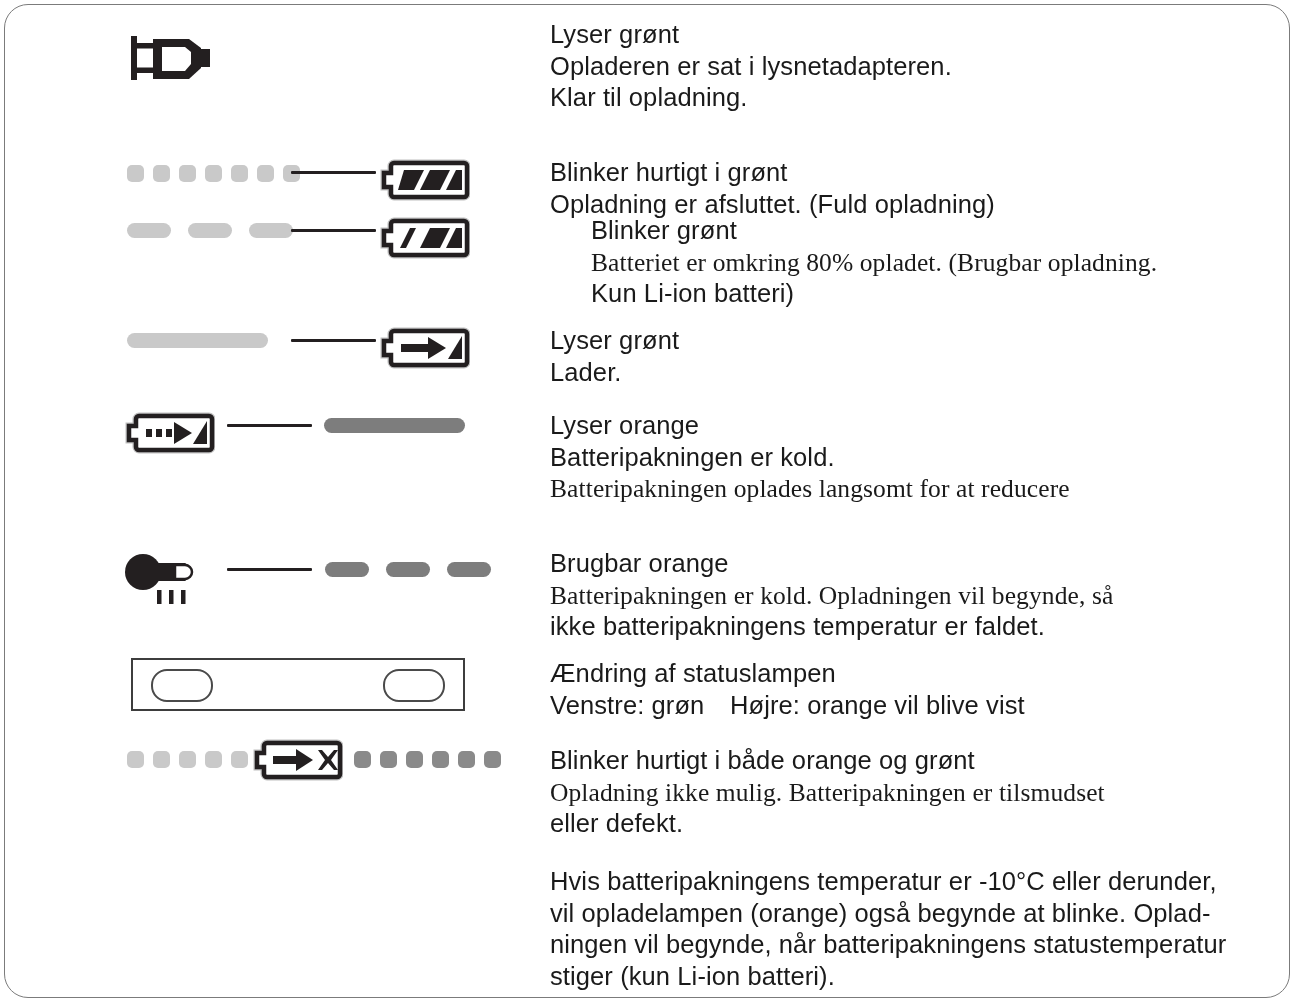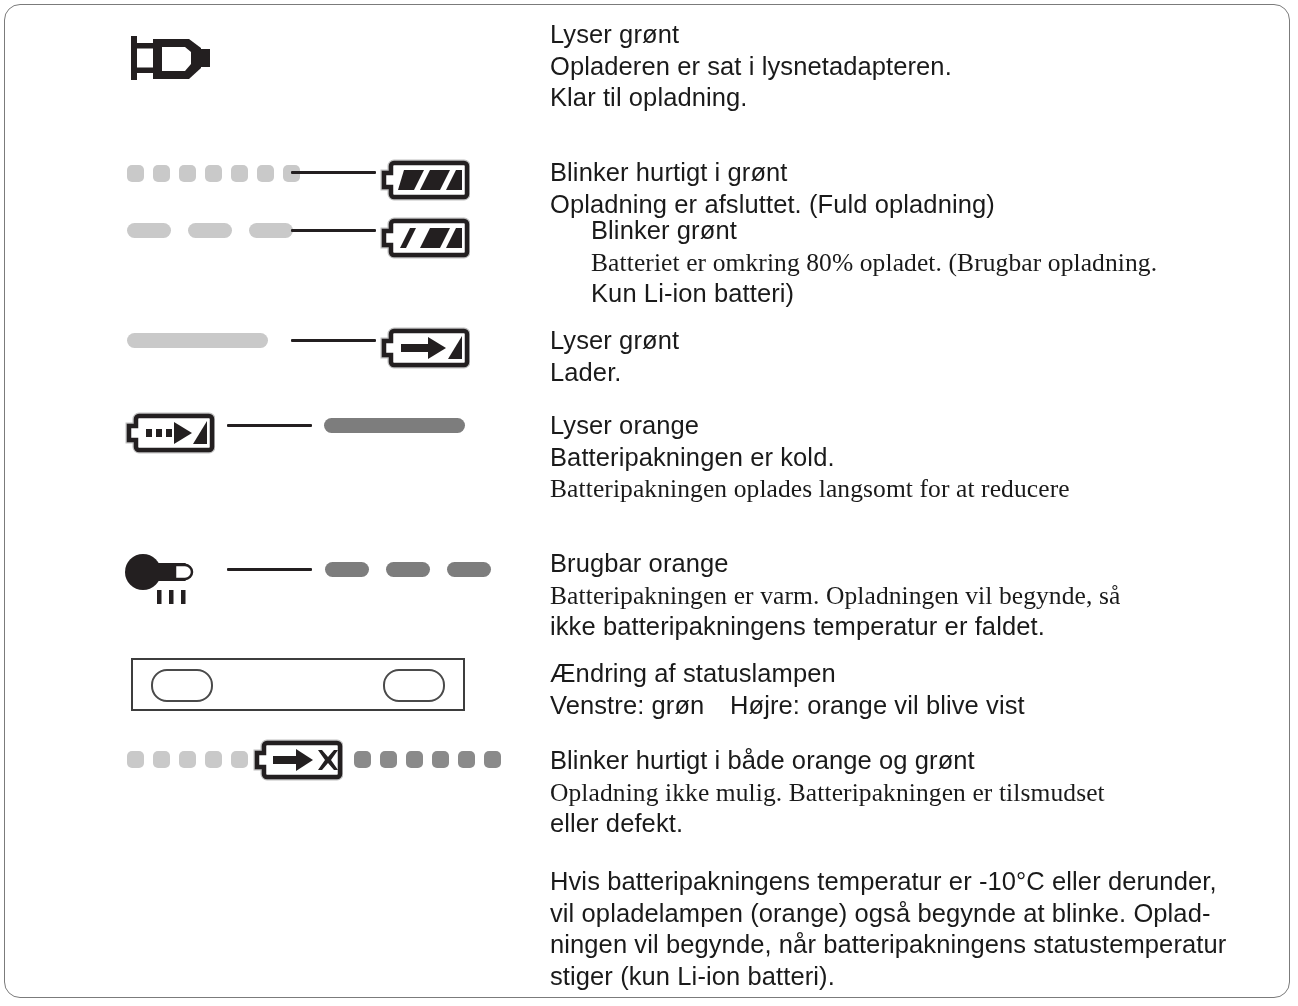--- a/index.html
+++ b/index.html
@@ -17,21 +17,21 @@
 
   
   #frame {
     position: absolute;
     left: 4px;
     top: 4px;
     width: 1286px;
     height: 994px;
     box-sizing: border-box;
     border: 1.5px solid #7b7b7b;
-    border-radius: 16px;
+    border-radius: 24px;
     background: #ffffff;
     overflow: hidden;
   }
 
   
   .row {
     position: absolute;
     left: 0;
     width: 100%;
     display: flex;
@@ -256,21 +256,21 @@
       <div class="hline" style="left:222px; top:20px; width:85px;"></div>
       <div class="dots" style="left:320px; top:14px;">
         <span class="dash" style="width:44px; background:#7d7d7d; margin-right:17px;"></span>
         <span class="dash" style="width:44px; background:#7d7d7d; margin-right:17px;"></span>
         <span class="dash" style="width:44px; background:#7d7d7d;"></span>
       </div>
     </div>
     <div class="textcell">
       <div class="tblock">
         <div class="t">Brugbar orange</div>
-        <div class="t just" style="width:728px;">Batteripakningen er varm. Opladningen vil begynde, så</div>
+        <div class="t just" style="width:728px;">Batteripakningen er kold. Opladningen vil begynde, så</div>
         <div class="t">ikke batteripakningens temperatur er faldet.</div>
       </div>
     </div>
   </div>
 
   <div class="row" style="top:653px;">
     <div class="iconcell" style="height:90px;">
       <div class="lampbox" style="left:126px; top:0px; width:334px; height:53px;">
         <div class="lamp" style="left:18px; top:9px; width:62px; height:33px;"></div>
         <div class="lamp" style="right:18px; top:9px; width:62px; height:33px;"></div>

